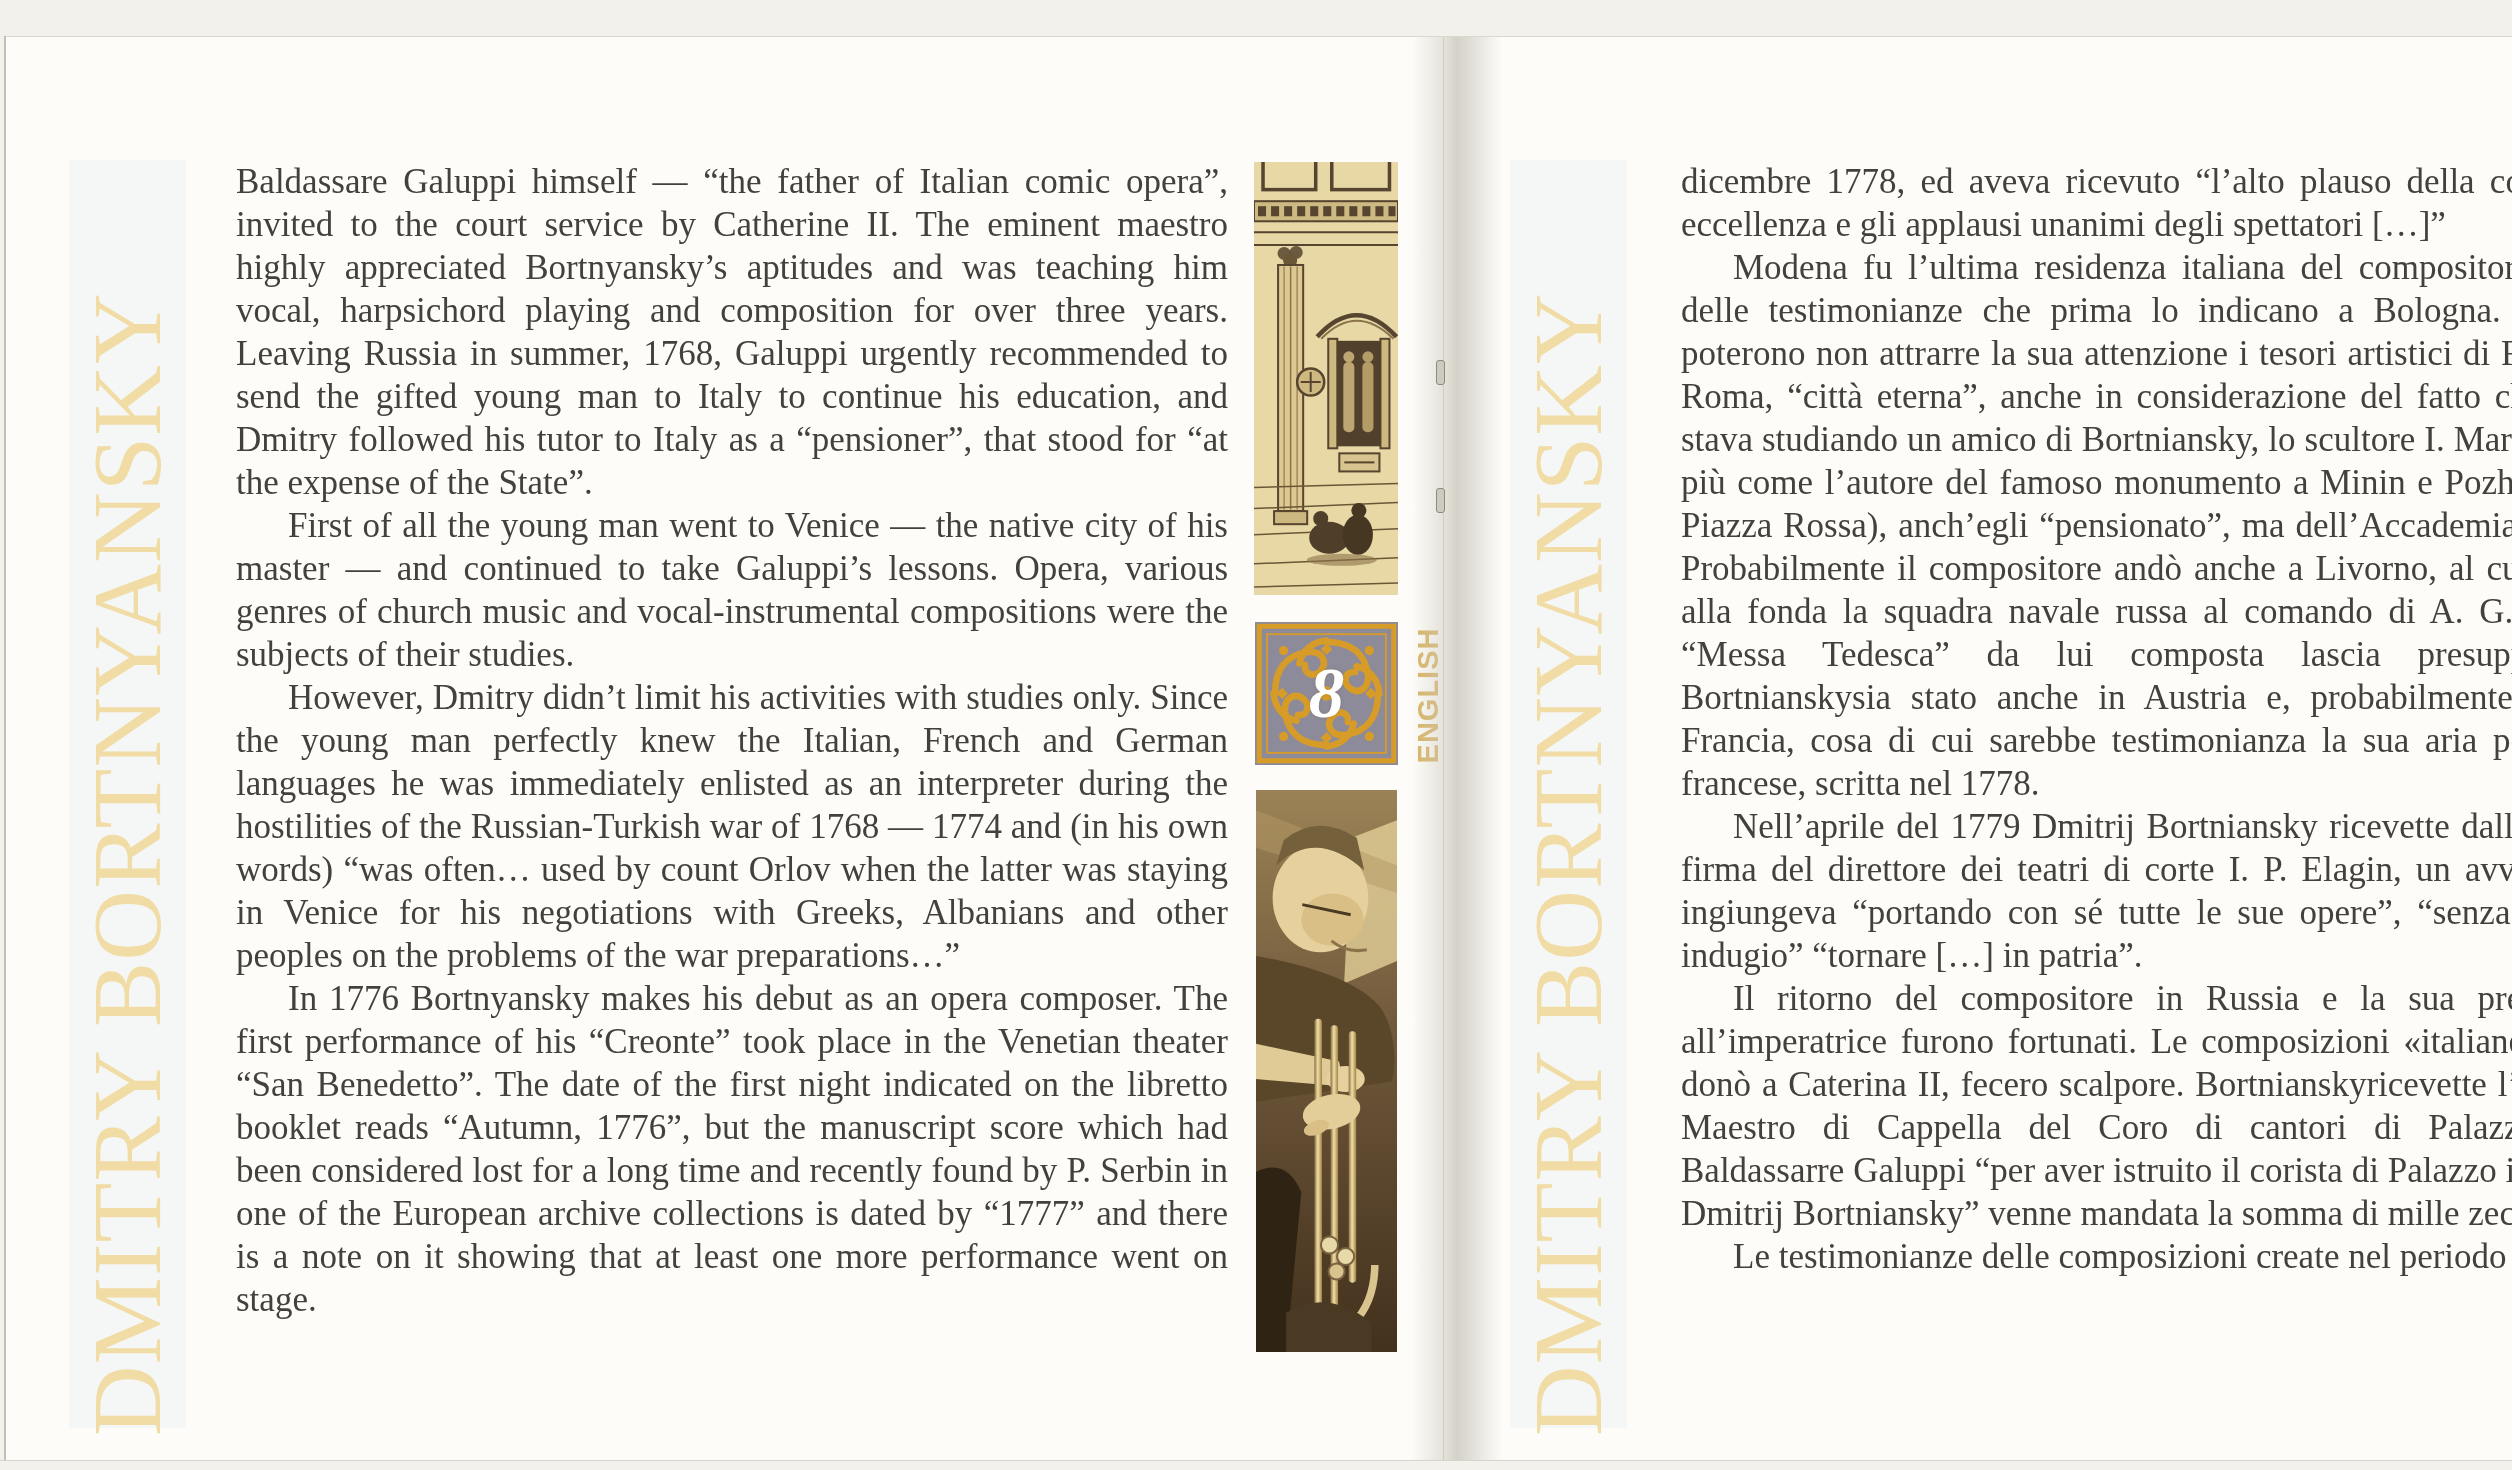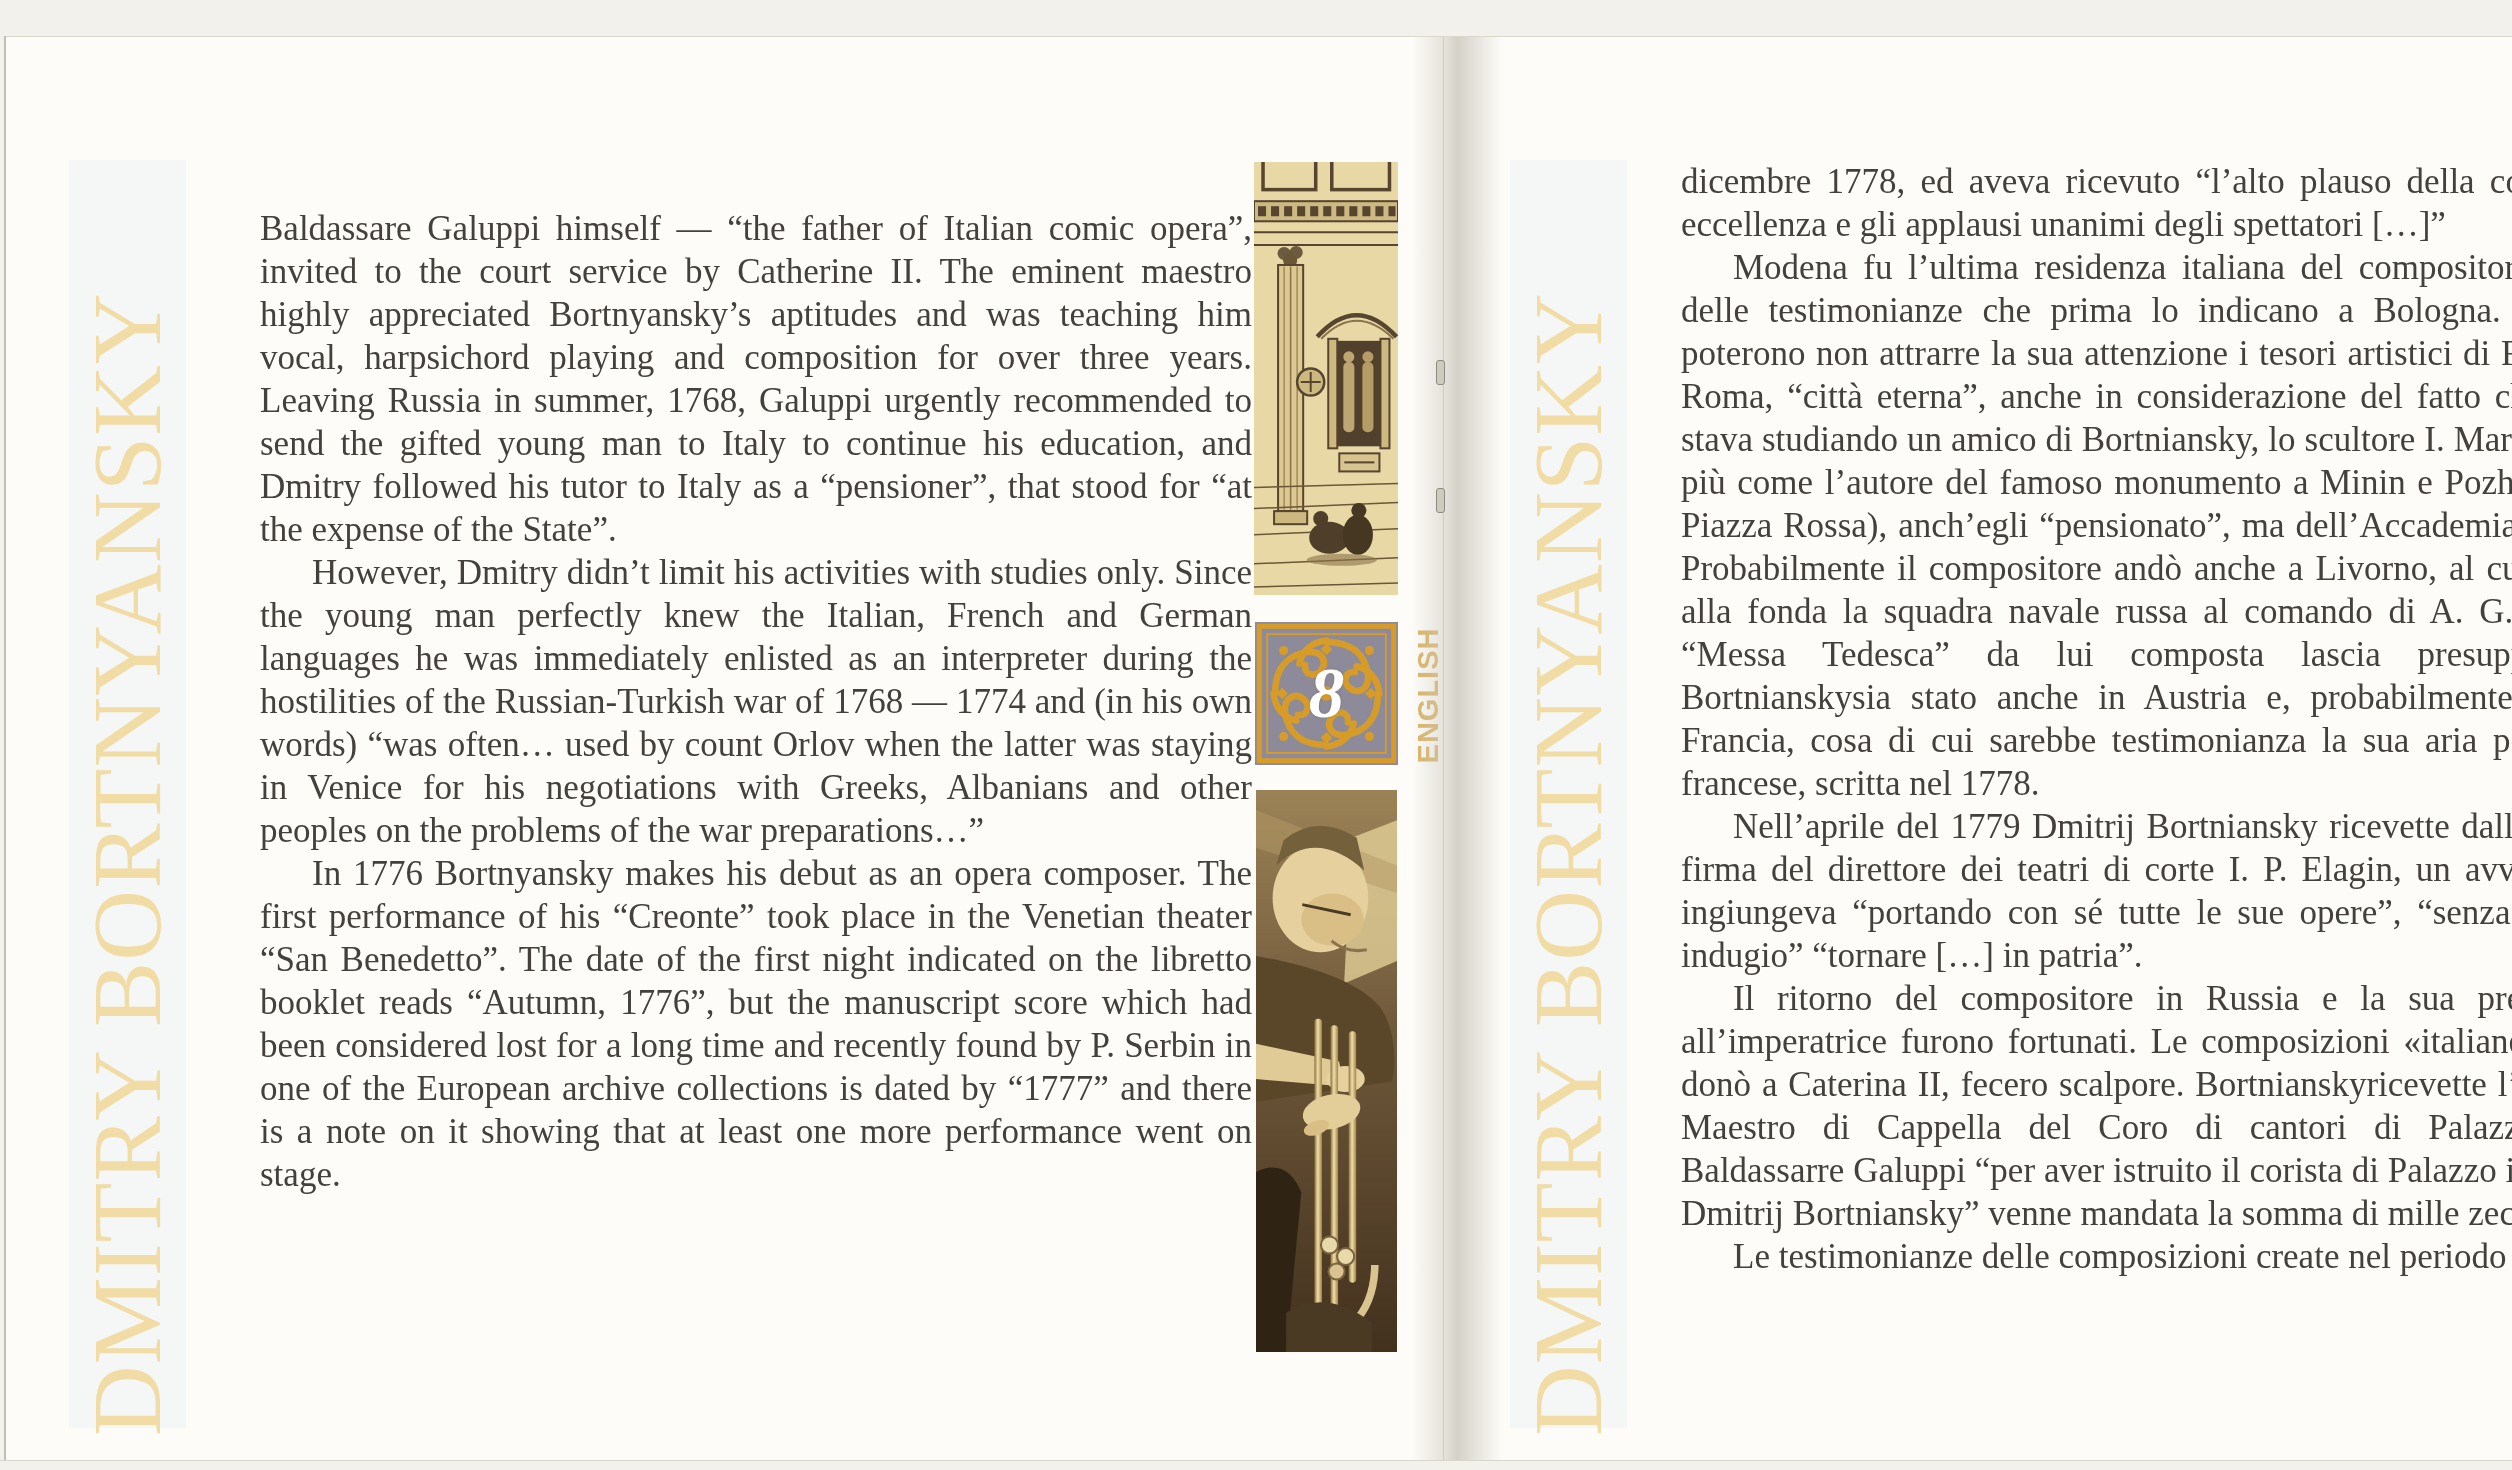--- a/index.html
+++ b/index.html
@@ -50,22 +50,23 @@
   <div class="edge-top"></div>
   <div class="edge-left"></div>
   <div class="edge-bottom"></div>
 
   <section>
     <div class="vtint" style="left:69px;"></div>
     <div class="vtitle-box" style="left:70px;top:1436px;">
       <span class="vtitle">DMITRY BORTNYANSKY</span>
     </div>
 
-    <div class="body-col" style="left:260px;margin-top:47px;" lang="en">
+    <div class="body-col" style="left:236px;" lang="en">
       <p>Baldassare Galuppi himself — “the father of Italian comic opera”, invited to the court service by Catherine II. The eminent maestro highly appreciated Bortnyansky’s aptitudes and was teaching him vocal, harpsichord playing and composition for over three years. Leaving Russia in summer, 1768, Galuppi urgently recommended to send the gifted young man to Italy to continue his education, and Dmitry followed his tutor to Italy as a “pensioner”, that stood for “at the expense of the State”.</p>
+      <p class="ind">First of all the young man went to Venice — the native city of his master — and continued to take Galuppi’s lessons. Opera, various genres of church music and vocal-instrumental compositions were the subjects of their studies.</p>
       <p class="ind">However, Dmitry didn’t limit his activities with studies only. Since the young man perfectly knew the Italian, French and German languages he was immediately enlisted as an interpreter during the hostilities of the Russian-Turkish war of 1768 — 1774 and (in his own words) “was often… used by count Orlov when the latter was staying in Venice for his negotiations with Greeks, Albanians and other peoples on the problems of the war preparations…”</p>
       <p class="ind">In 1776 Bortnyansky makes his debut as an opera composer. The first performance of his “Creonte” took place in the Venetian theater “San Benedetto”. The date of the first night indicated on the libretto booklet reads “Autumn, 1776”, but the manuscript score which had been considered lost for a long time and recently found by P. Serbin in one of the European archive collections is dated by “1777” and there is a note on it showing that at least one more performance went on stage.</p>
     </div>
 
     <figure class="fig" style="left:1254px;top:162px;width:144px;height:433px;margin:0;">
       <svg viewBox="0 0 287 862" preserveAspectRatio="none">
         <rect width="287" height="862" fill="#e8d8a6"></rect>
         <g stroke="#57452f" fill="none" stroke-width="4">
           <rect x="18" y="-20" width="105" height="75" stroke-width="7"></rect>
           <rect x="155" y="-20" width="115" height="75" stroke-width="7"></rect>

